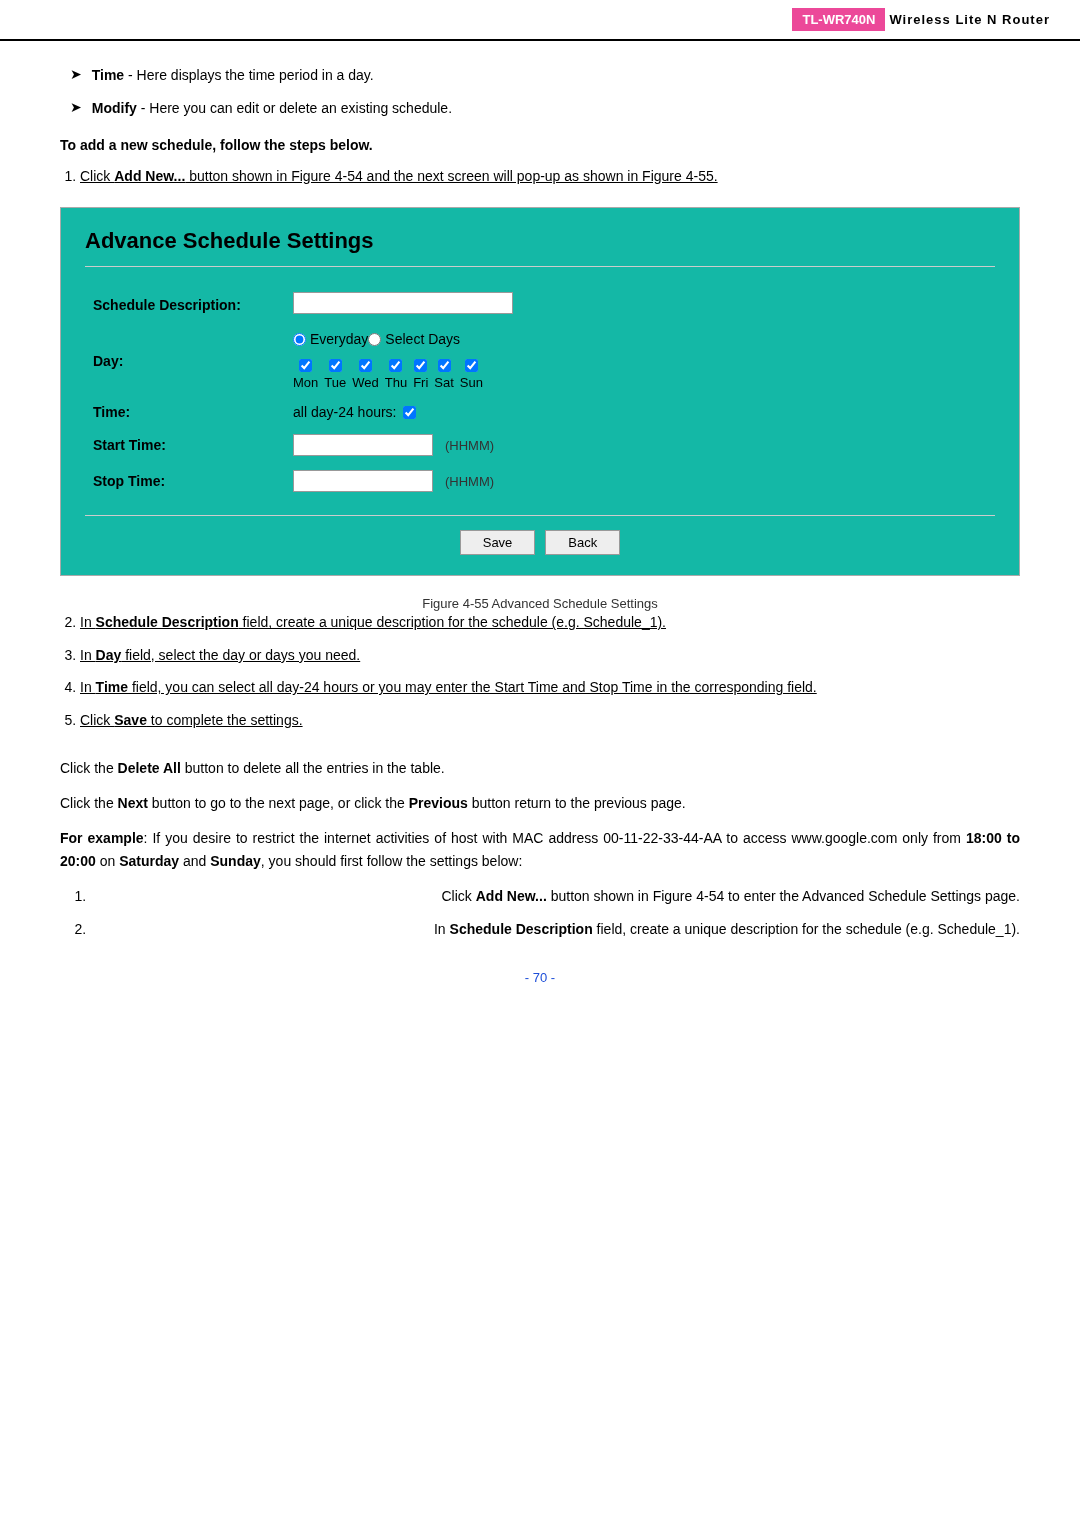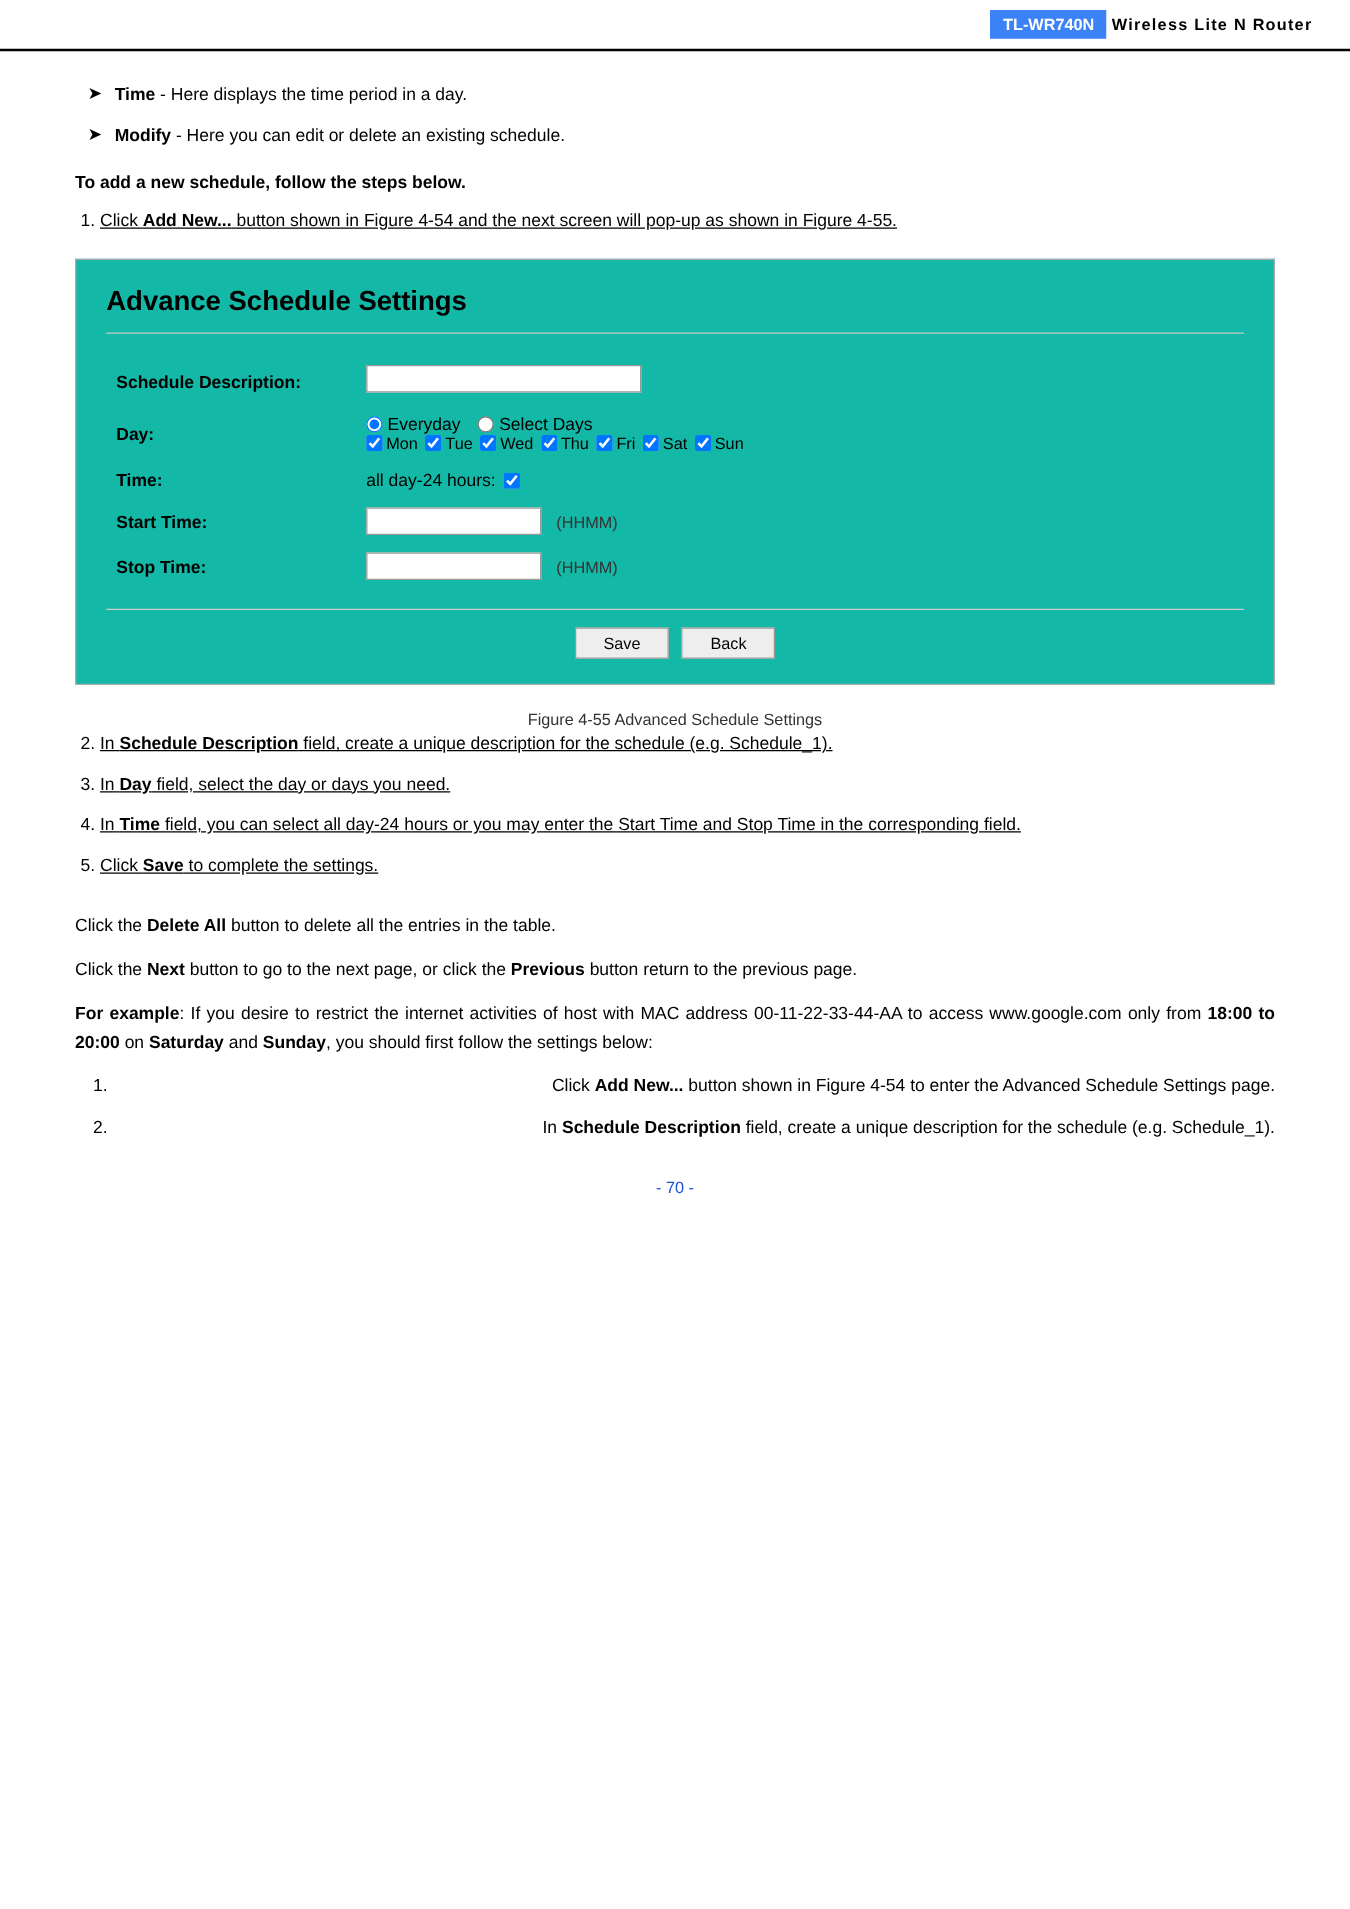--- a/index.html
+++ b/index.html
@@ -14,21 +14,21 @@
     }
     .header {
       display: flex;
       justify-content: flex-end;
       align-items: center;
       padding: 8px 30px 8px 0;
       border-bottom: 2px solid #000;
       margin-bottom: 24px;
     }
     .header-model {
-      background: #3b82f6;
+      background: #ec4899;
       color: #fff;
       padding: 4px 10px;
       font-weight: bold;
       font-size: 13px;
       margin-right: 4px;
     }
     .header-title {
       font-size: 13px;
       font-weight: bold;
       letter-spacing: 1px;
@@ -110,34 +110,34 @@
     }
     .day-row {
       display: flex;
       align-items: center;
       gap: 6px;
       flex-wrap: wrap;
     }
     .radio-group {
       display: flex;
       align-items: center;
-      gap: 14px;
-      margin-bottom: 0;
+      margin-bottom: 12px;
     }
     .radio-label {
       display: flex;
       align-items: center;
       gap: 4px;
       cursor: pointer;
     }
     .checkbox-label {
       display: flex;
       align-items: center;
       gap: 3px;
       font-size: 13px;
+      flex-direction: column;
     }
     .checkbox-label input {
       margin: 0;
     }
     .time-row {
       display: flex;
       align-items: center;
       gap: 12px;
     }
     .all-day-row {

